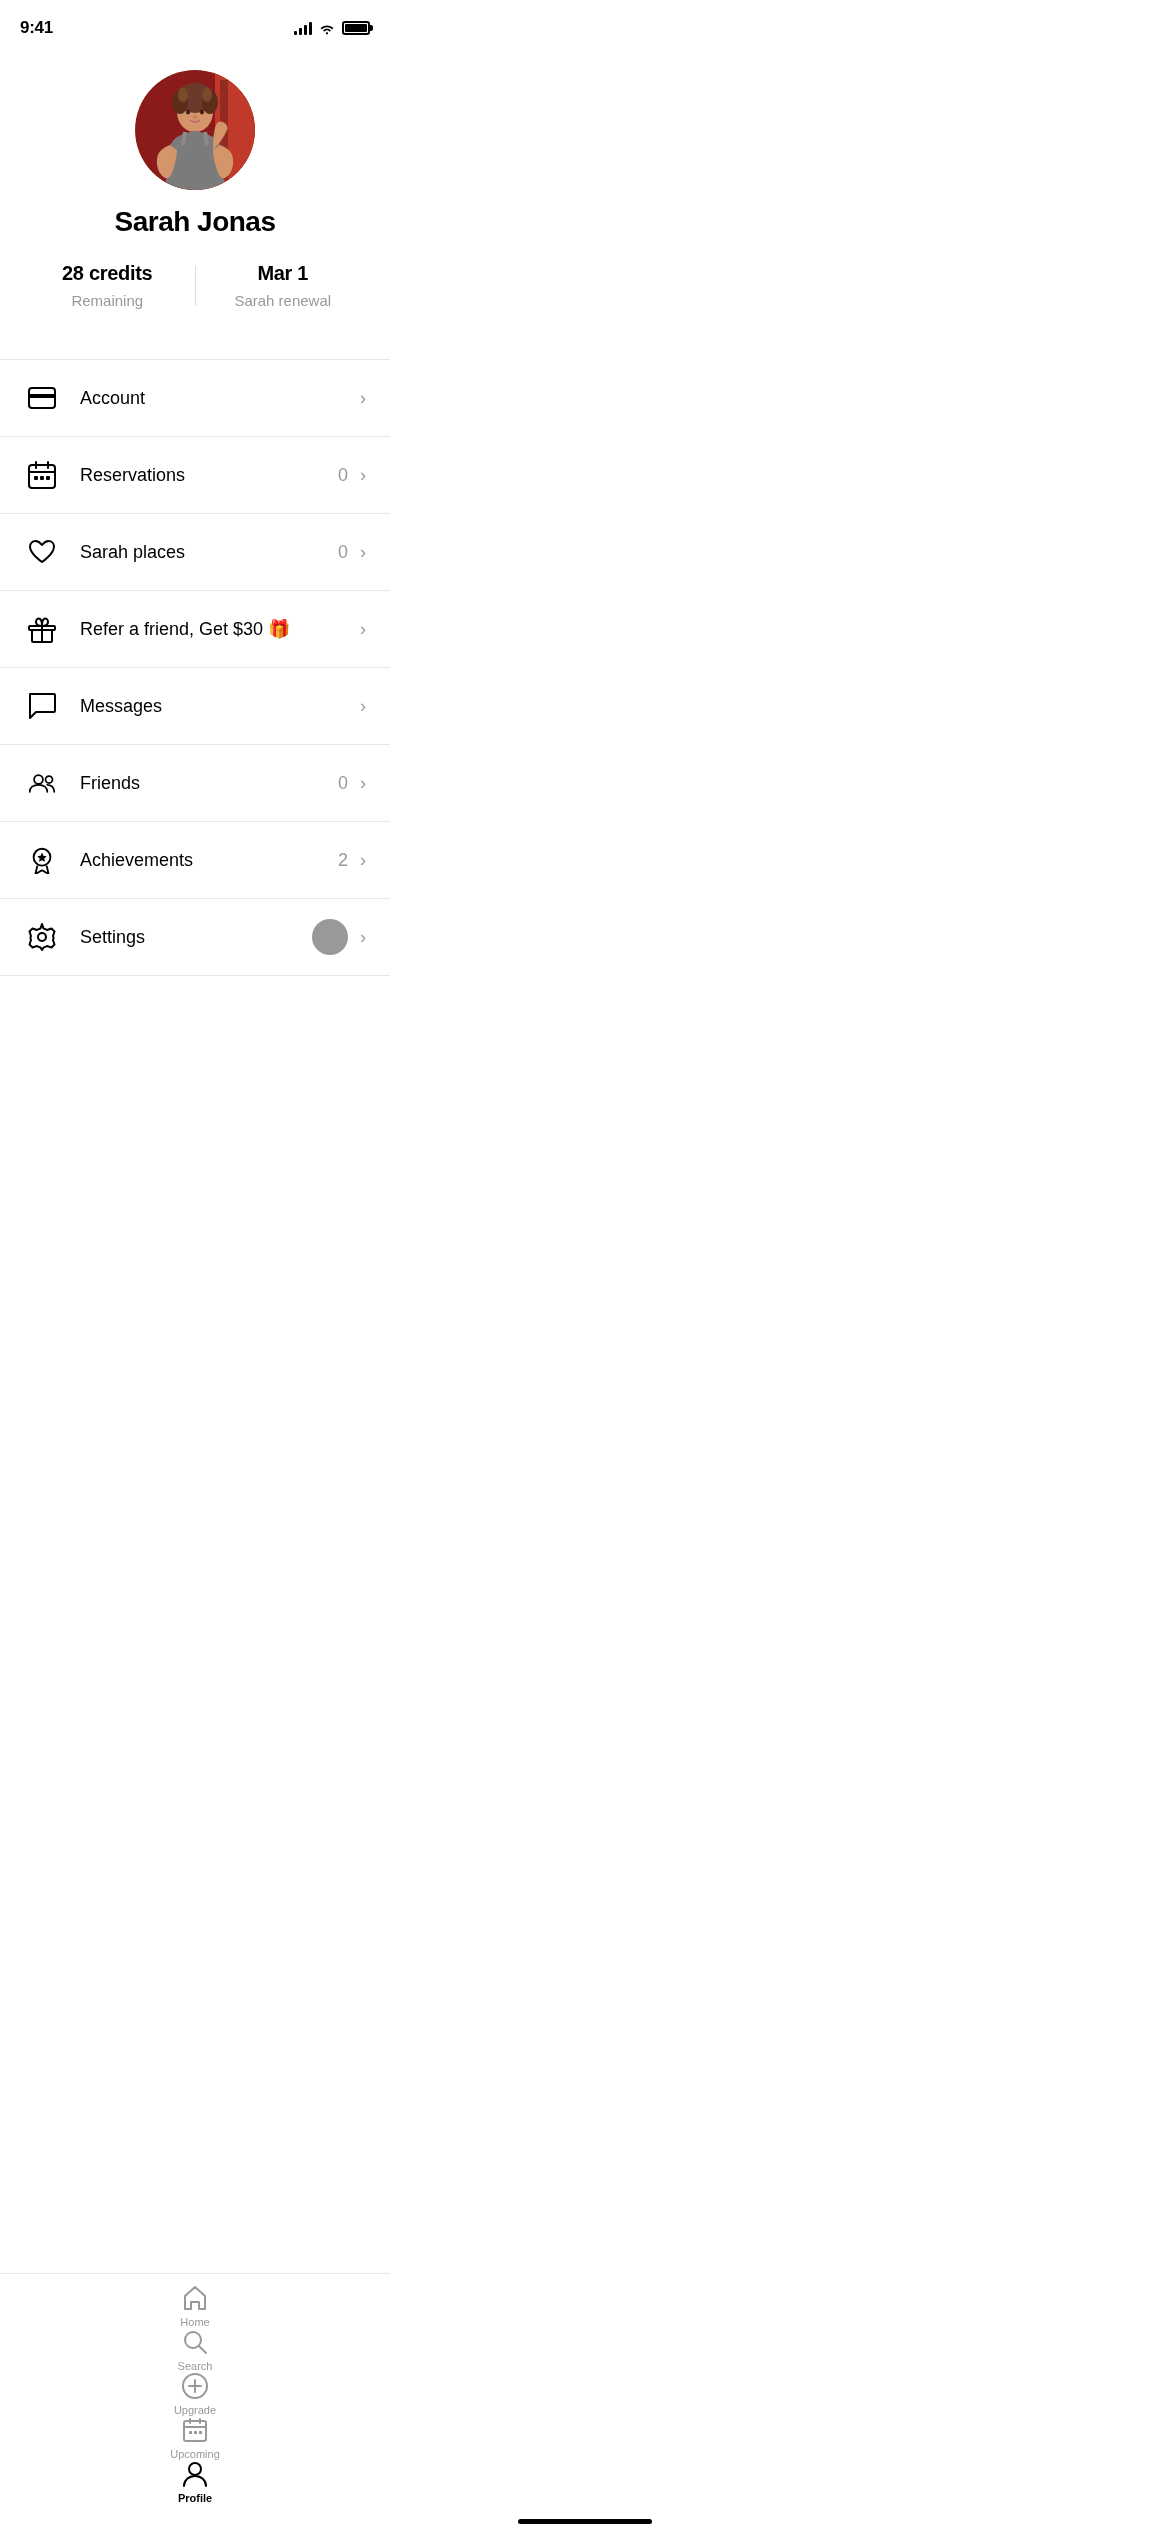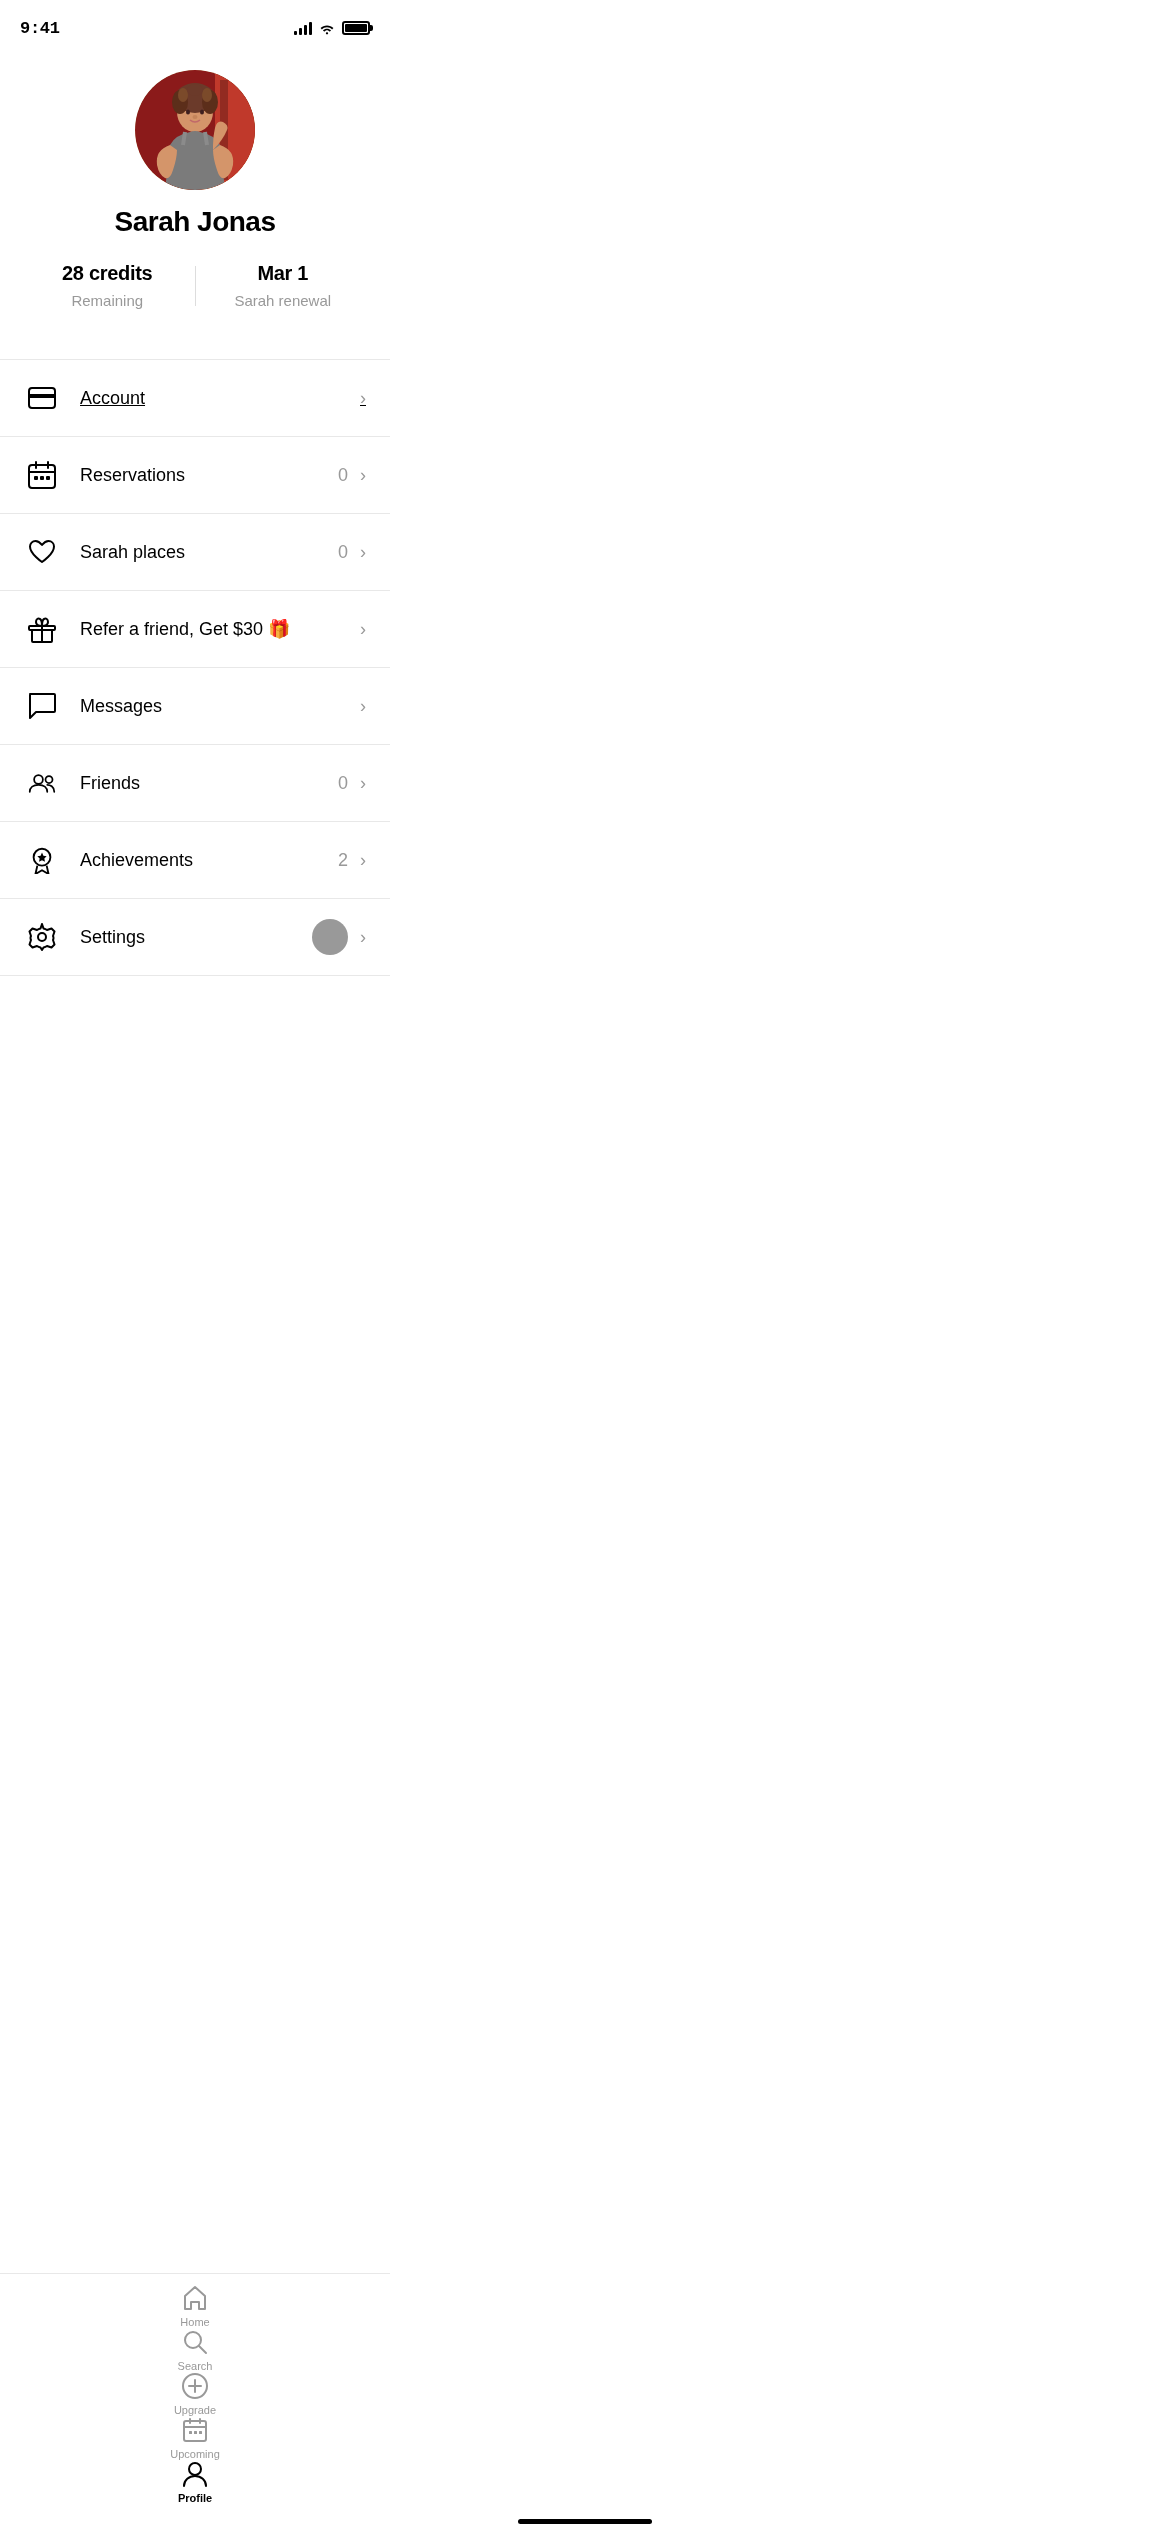--- a/index.html
+++ b/index.html
@@ -21,21 +21,20 @@
       justify-content: space-between;
       align-items: center;
       padding: 14px 20px 8px 20px;
       height: 50px;
     }
 
     .status-time {
       font-size: 17px;
       font-weight: 600;
       letter-spacing: -0.3px;
-      font-family: Liberation Mono, monospace;
     }
 
     .status-icons {
       display: flex;
       align-items: center;
       gap: 6px;
     }
 
     .signal-bars {
       display: flex;
@@ -158,21 +157,20 @@
       display: flex;
       align-items: center;
       padding: 20px 24px;
       border-bottom: 1px solid #e8e8e8;
       cursor: pointer;
       position: relative;
     }
 
     .menu-item:first-child {
       border-top: 1px solid #e8e8e8;
-      text-decoration: underline;
     }
 
     .menu-icon {
       width: 36px;
       height: 36px;
       display: flex;
       align-items: center;
       justify-content: center;
       margin-right: 20px;
       flex-shrink: 0;

